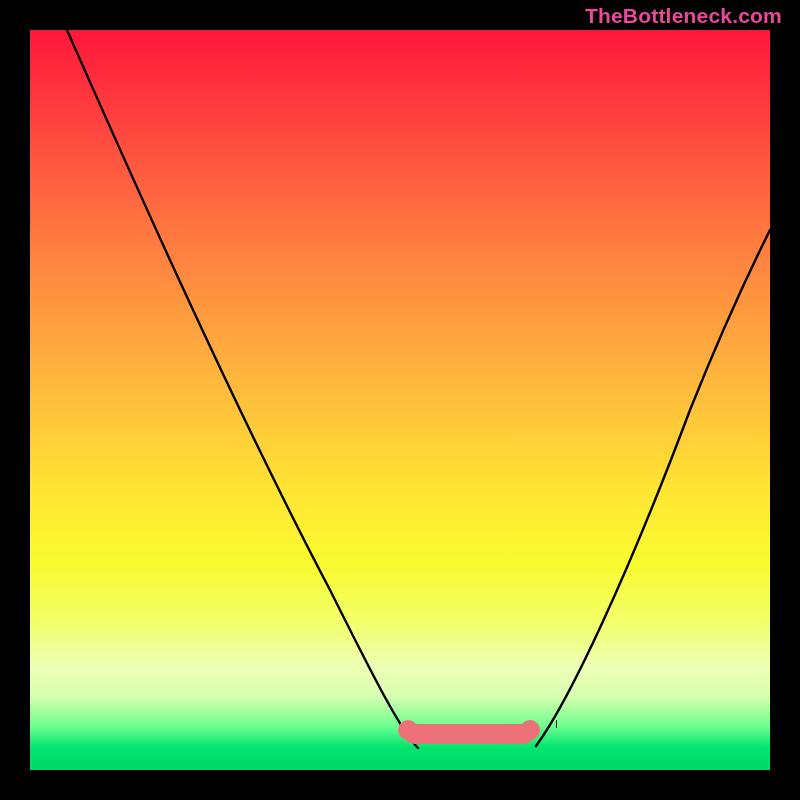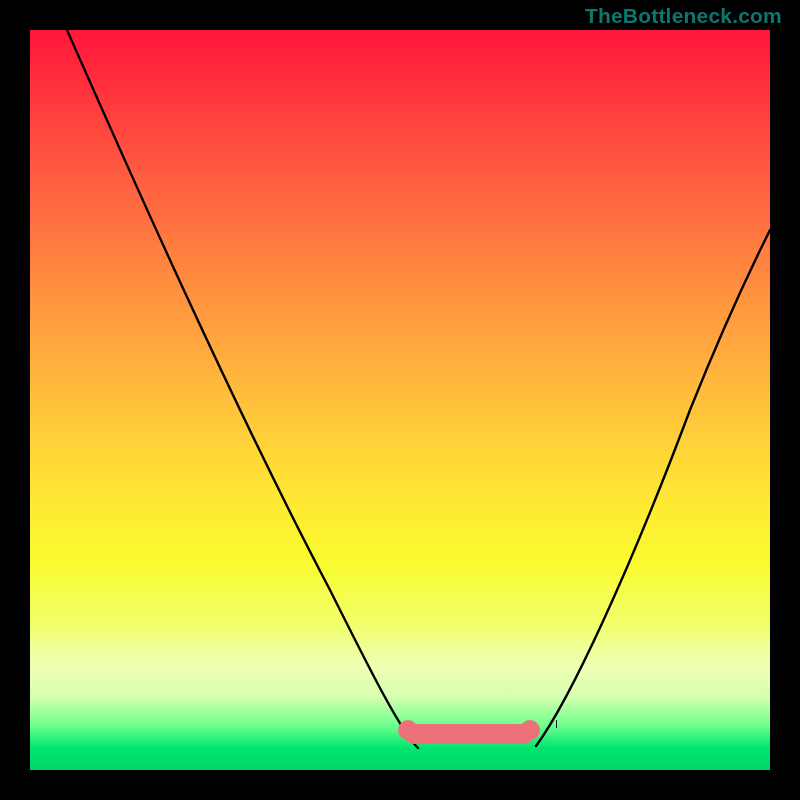--- a/index.html
+++ b/index.html
@@ -7,21 +7,21 @@
   .frame {
     position: relative;
     width: 800px;
     height: 800px;
     background: #000;
   }
   .watermark {
     position: absolute;
     top: 4px;
     right: 18px;
-    color: #0f766e;
+    color: #ec4899;
     font-family: Arial, Helvetica, sans-serif;
     font-size: 21px;
     font-weight: 600;
     letter-spacing: 0.2px;
   }
   .plot {
     position: absolute;
     left: 30px;
     top: 30px;
     width: 740px;

